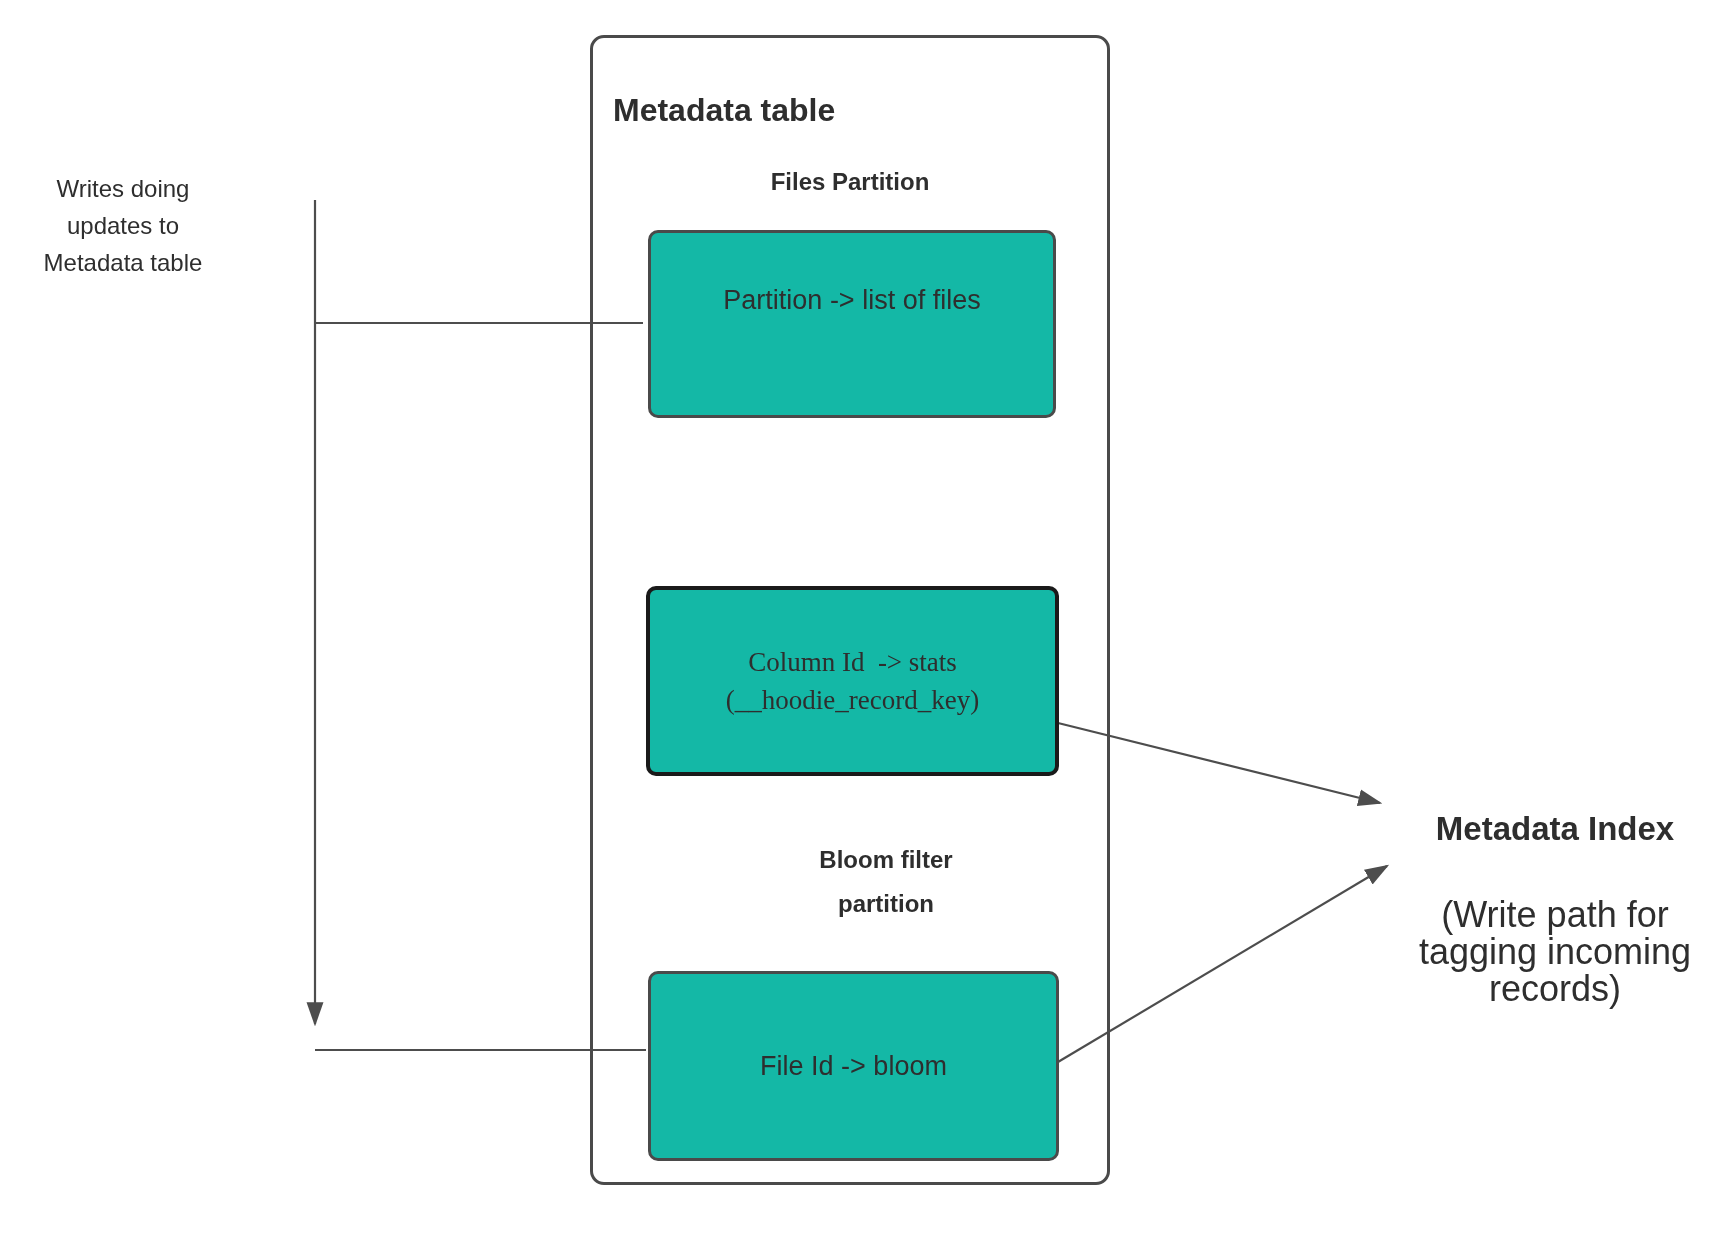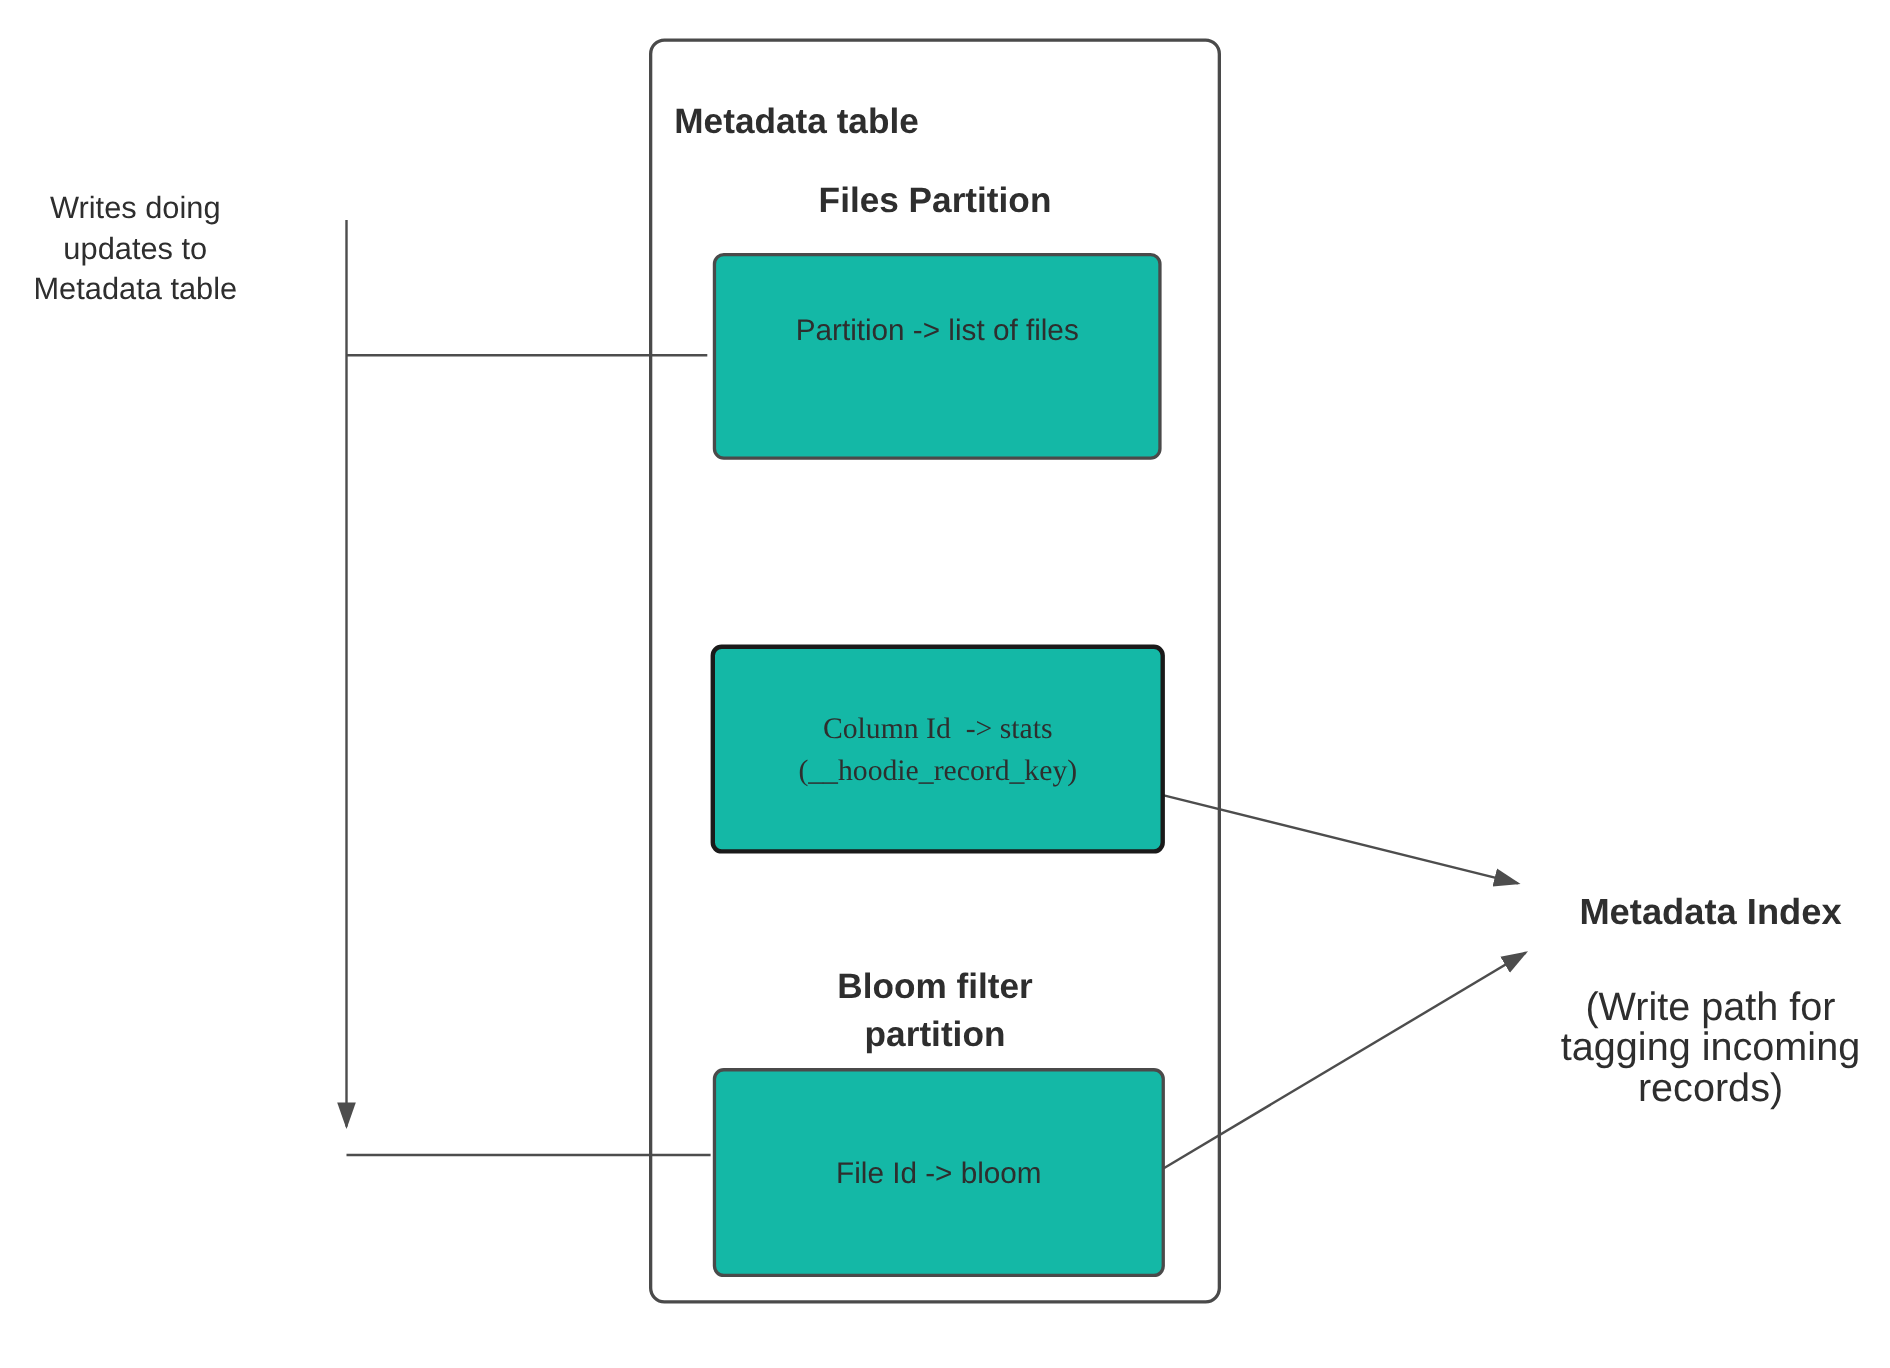--- a/index.html
+++ b/index.html
@@ -10,38 +10,38 @@
     color: #2e2e2e;
     overflow: hidden;
   }
   .canvas { position: relative; width: 1718px; height: 1244px; background: #ffffff; }
   .connectors { position: absolute; left: 0; top: 0; width: 1718px; height: 1244px; }
 
   .pre { white-space: pre-wrap; }
 
   .writes-note {
     position: absolute; left: 8px; top: 170px; width: 230px;
-    text-align: center; font-size: 28px; line-height: 37px;
+    text-align: center; font-size: 24px; line-height: 37px;
   }
 
   .mt-box {
     position: absolute; left: 590px; top: 35px; width: 520px; height: 1150px;
     border: 3px solid #4a4a4a; border-radius: 14px; background: transparent;
   }
   .mt-title {
     position: absolute; left: 20px; top: 51px;
     font-weight: bold; font-size: 32px; line-height: 42px;
   }
   .part-heading {
     position: absolute; left: 0; width: 100%;
-    text-align: center; font-weight: bold; font-size: 32px; line-height: 44px;
+    text-align: center; font-weight: bold; font-size: 24px; line-height: 44px;
   }
   .h-files { top: 122px; }
   .h-cs    { top: 436px; }
-  .h-bloom { top: 836px; }
+  .h-bloom { top: 800px; margin-left: 36px; }
 
   .part-box {
     position: absolute;
     border: 3px solid #4a4a4a; border-radius: 10px; background: #14b8a6;
     display: flex; align-items: center; justify-content: center;
     text-align: center; font-size: 27px; line-height: 38px;
   }
   .box-files { left: 55px; top: 192px; width: 408px; height: 188px; padding-bottom: 48px; }
   .box-cs    { left: 53px; top: 548px; width: 413px; height: 190px; border-width: 4px; border-color: #1a1a1a; font-family: Liberation Serif, serif; }
   .box-bloom { left: 55px; top: 933px; width: 411px; height: 190px; }

